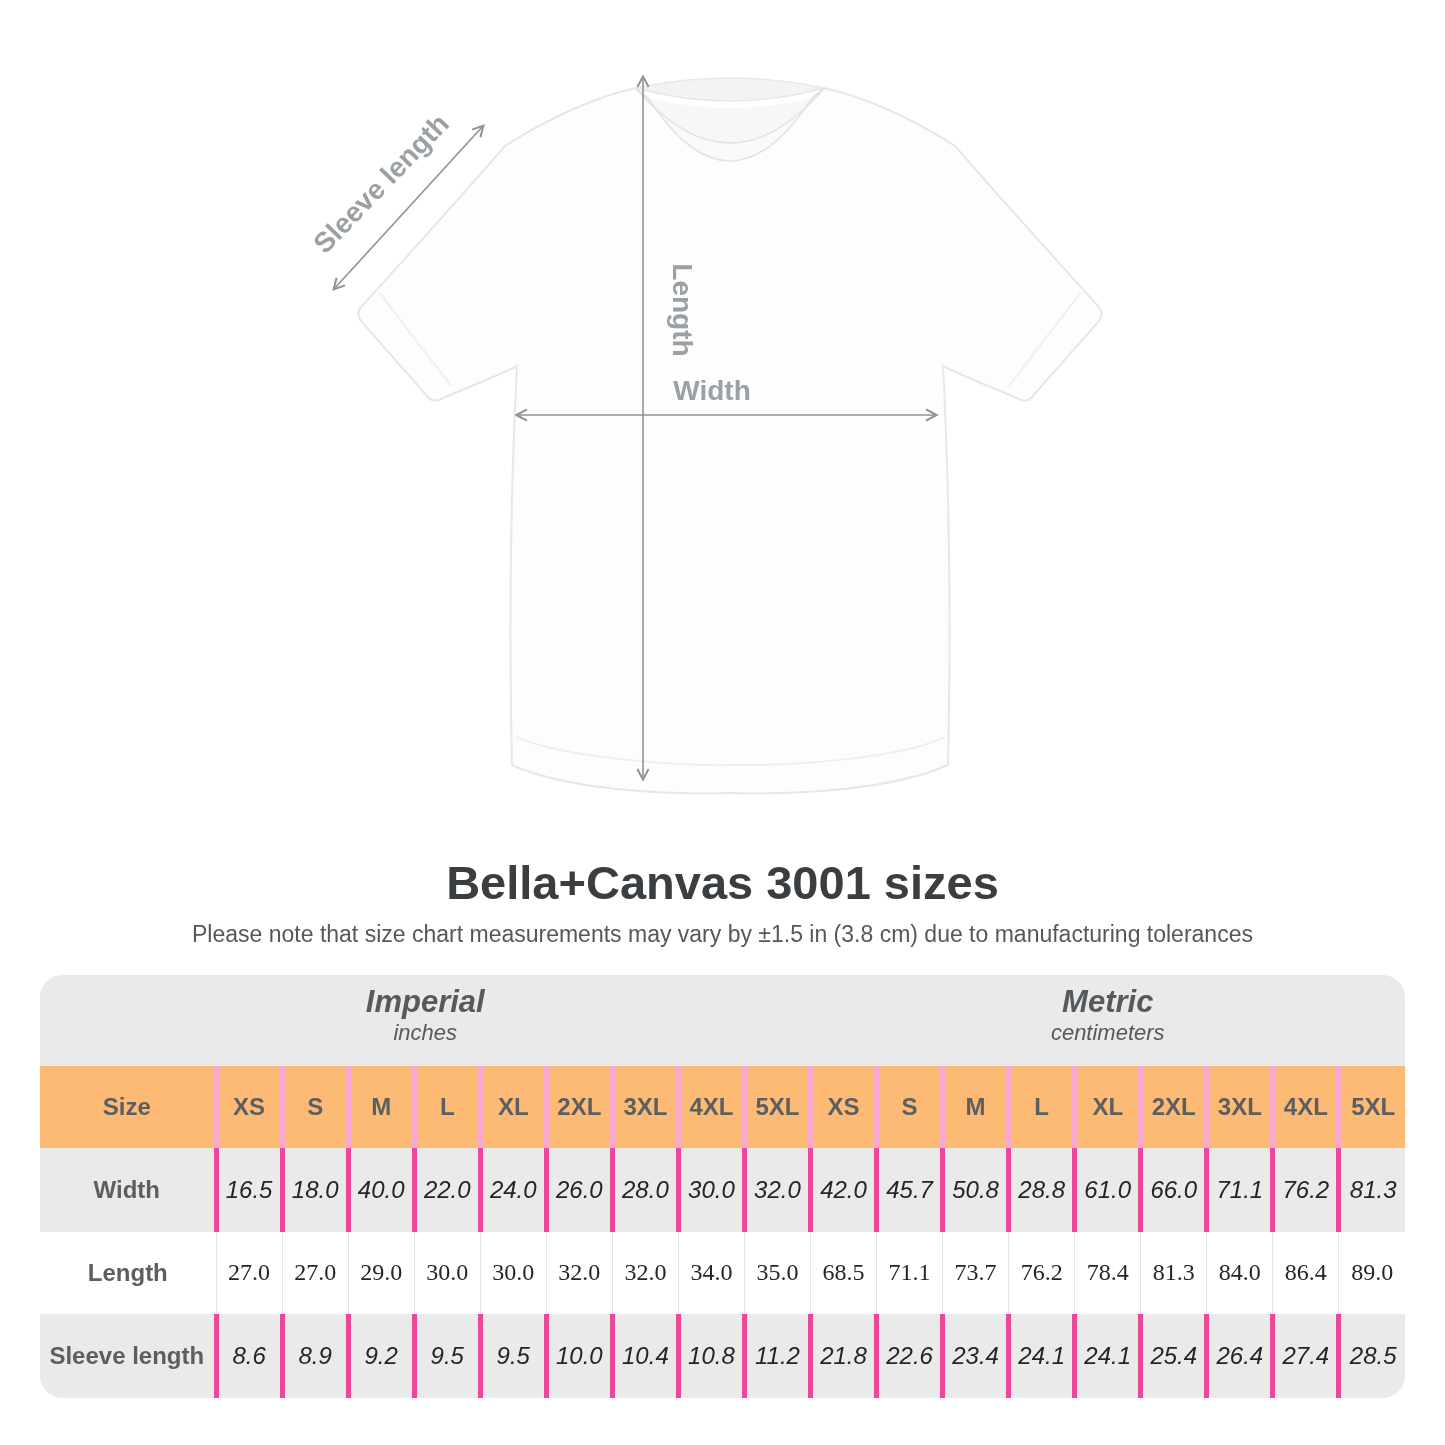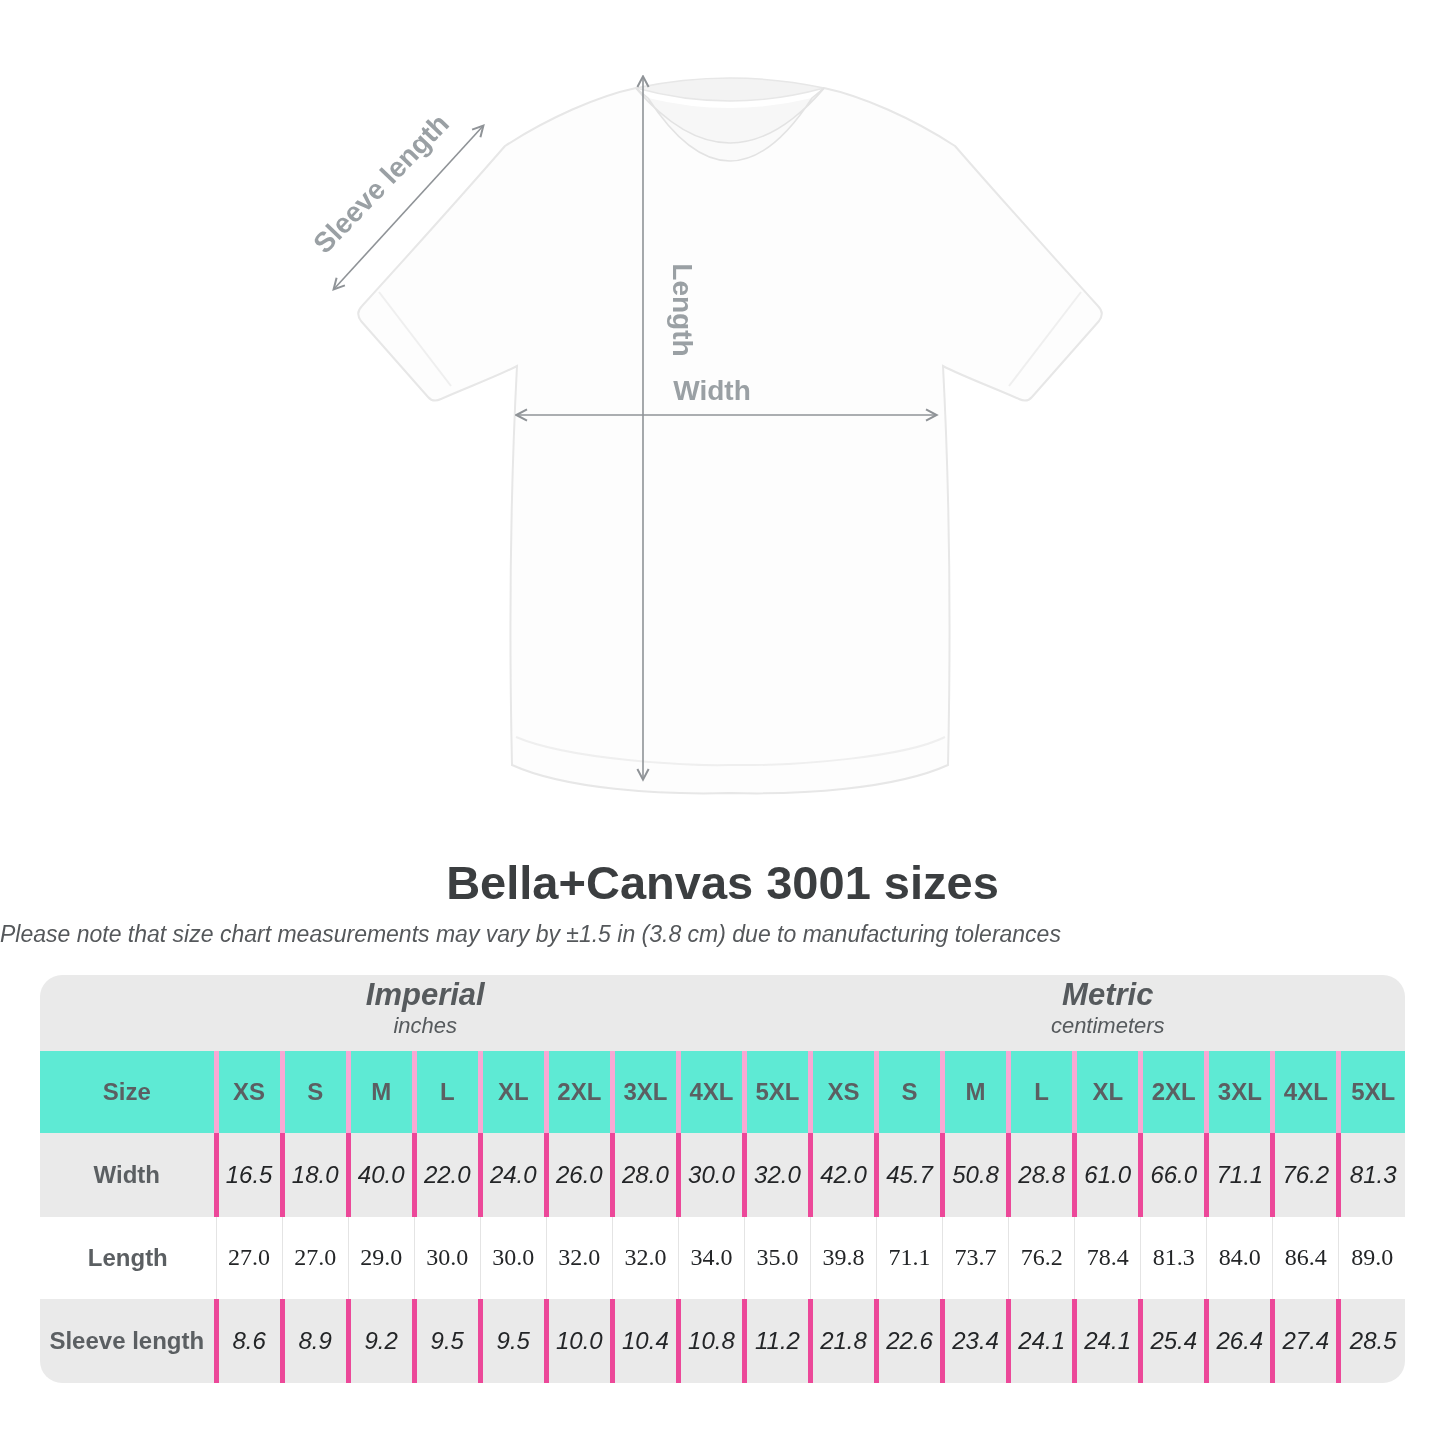--- a/index.html
+++ b/index.html
@@ -19,43 +19,43 @@
     font-size: 28px; font-weight: bold; fill: #9aa0a4;
   }
 
   
   .chart-title {
     margin: 16px 0 0 0; text-align: center;
     font-size: 47px; font-weight: bold; color: #3b3e40;
     line-height: 1.15;
   }
   .chart-subtitle {
-    margin: 11px 0 0 0; text-align: left;
-    font-size: 23px; font-style: italic; color: #55585b;
+    margin: 11px 0 0 0; text-align: center;
+    font-size: 23px; color: #55585b;
     line-height: 1.2;
   }
 
   
   .table-wrap {
     margin: 26px 40px 0 40px;
     border-radius: 22px; overflow: hidden;
   }
   table.size-table {
     width: 100%; border-collapse: collapse; table-layout: fixed;
   }
   col.csize { width: 12.9%; }
   col.cdata { width: 4.8389%; }
   td, th { padding: 0; text-align: center; vertical-align: middle; }
 
-  tr.band td { background: #eaeaea; height: 76px; padding-bottom: 10px; }
+  tr.band td { background: #eaeaea; height: 91px; padding-bottom: 10px; }
   .sec-title { font-size: 31px; font-weight: bold; font-style: italic; color: #565a5d; }
   .sec-sub   { font-size: 22px; font-style: italic; color: #565a5d; margin-top: 0; }
 
   tr.cols th {
-    background: #5eead4; height: 82px;
+    background: #fdba74; height: 82px;
     font-size: 24px; font-weight: bold; color: #5b5f62;
   }
   tr.cols th + th { border-left: 5px solid #f9a8d4; }
 
   tr.r td { font-size: 24px; color: #232527; }
   tr.r td.rlabel { font-weight: bold; color: #5b5f62; }
   tr.gray td { background: #eaeaea; height: 84px; }
   tr.gray td + td { border-left: 5px solid #ec4899; font-style: italic; }
   tr.white td { background: #ffffff; height: 82px; }
   tr.white td + td { border-left: 1px solid #e4e4e4; font-family: Liberation Serif, serif; }
@@ -184,21 +184,21 @@
         <td class="rlabel">Length</td>
         <td>27.0</td>
         <td>27.0</td>
         <td>29.0</td>
         <td>30.0</td>
         <td>30.0</td>
         <td>32.0</td>
         <td>32.0</td>
         <td>34.0</td>
         <td>35.0</td>
-        <td>39.8</td>
+        <td>68.5</td>
         <td>71.1</td>
         <td>73.7</td>
         <td>76.2</td>
         <td>78.4</td>
         <td>81.3</td>
         <td>84.0</td>
         <td>86.4</td>
         <td>89.0</td>
       </tr>
 

